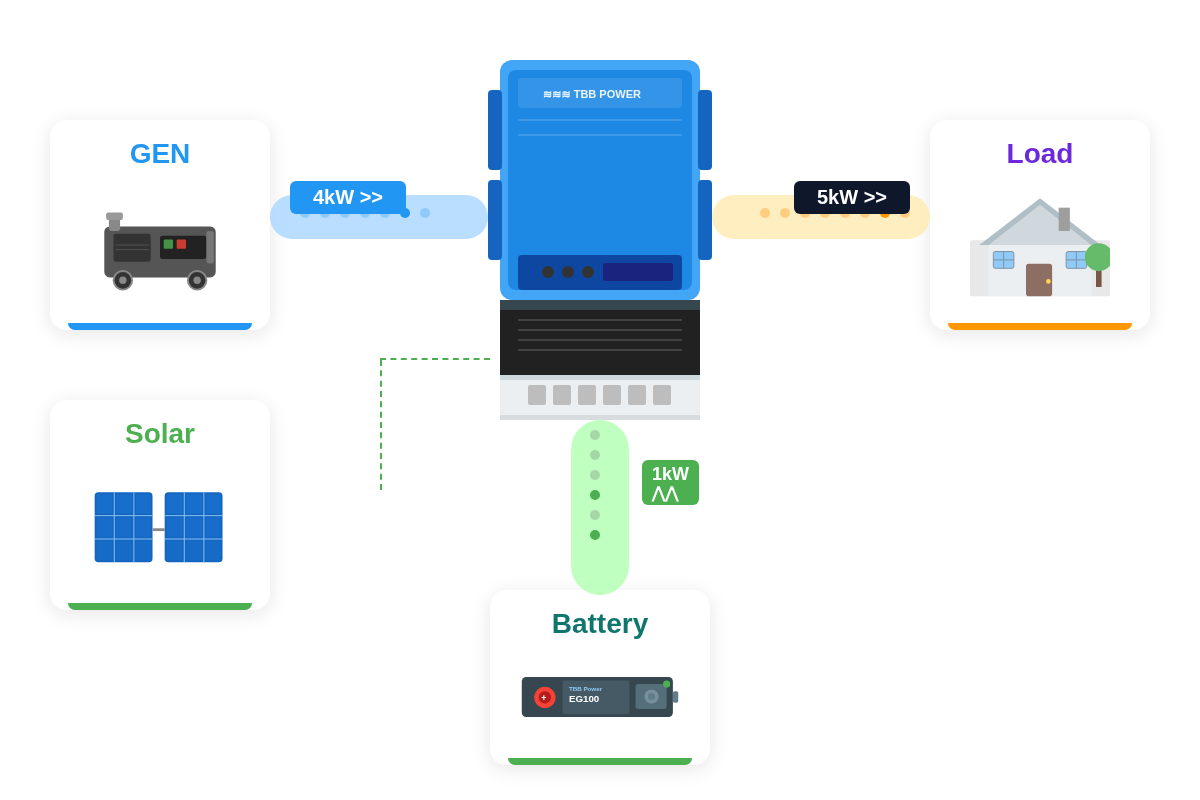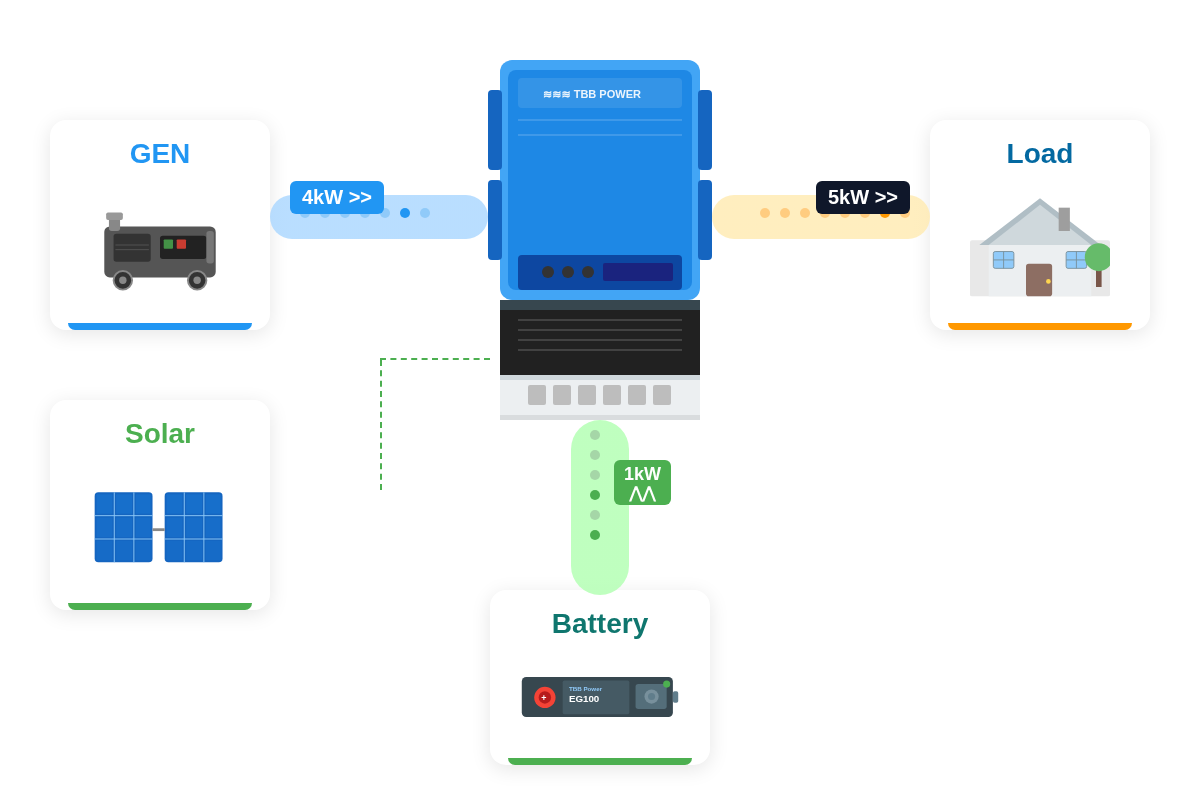--- a/index.html
+++ b/index.html
@@ -72,21 +72,21 @@
     .solar-title { color: #4CAF50; }
     .solar-bar { background: #4CAF50; }
 
     
     .load-card {
       right: 50px;
       top: 120px;
       width: 220px;
       height: 210px;
     }
-    .load-title { color: #0369a1; }
+    .load-title { color: #6d28d9; }
     .load-bar { background: #FF9800; }
 
     
     .battery-card {
       left: 490px;
       top: 590px;
       width: 220px;
       height: 175px;
     }
     .battery-title { color: #0f766e; }
@@ -102,21 +102,21 @@
       text-align: right;
     }
 
     
     .flow-label {
       position: absolute;
       display: flex;
       align-items: center;
       gap: 4px;
       border-radius: 6px;
-      padding: 5px 12px;
+      padding: 5px 23px;
       font-size: 20px;
       font-weight: 700;
       color: #fff;
       z-index: 10;
     }
 
     
     .flow-gen {
       position: absolute;
       top: 195px;
@@ -264,21 +264,21 @@
   </div>
 
   <div class="flow-label badge-gen">
     <span>4kW &gt;&gt;</span>
   </div>
 
   <div class="flow-label badge-load">
     <span>5kW &gt;&gt;</span>
   </div>
 
-  <div class="flow-label badge-battery" style="flex-direction:column; align-items:center; padding:4px 10px; gap:0;">
+  <div class="flow-label badge-battery" style="flex-direction:column; align-items:flex-start; padding:4px 10px; gap:0;margin-left:28px;">
     <span style="font-size:18px;">1kW</span>
     <span style="font-size:16px; line-height:1;">⋀⋀</span>
   </div>
 
   <div class="dashed-line" style="left:380px; top:360px; width:0; height:130px; border-left:2.5px dashed #4CAF50; border-top:none; border-right:none; border-bottom:none;"></div>
 
   <div class="dashed-line" style="left:380px; top:358px; width:110px; height:0; border-top:2.5px dashed #4CAF50; border-left:none; border-right:none; border-bottom:none;"></div>
 
   <div class="card gen-card">
     <div class="card-title gen-title">GEN</div>

